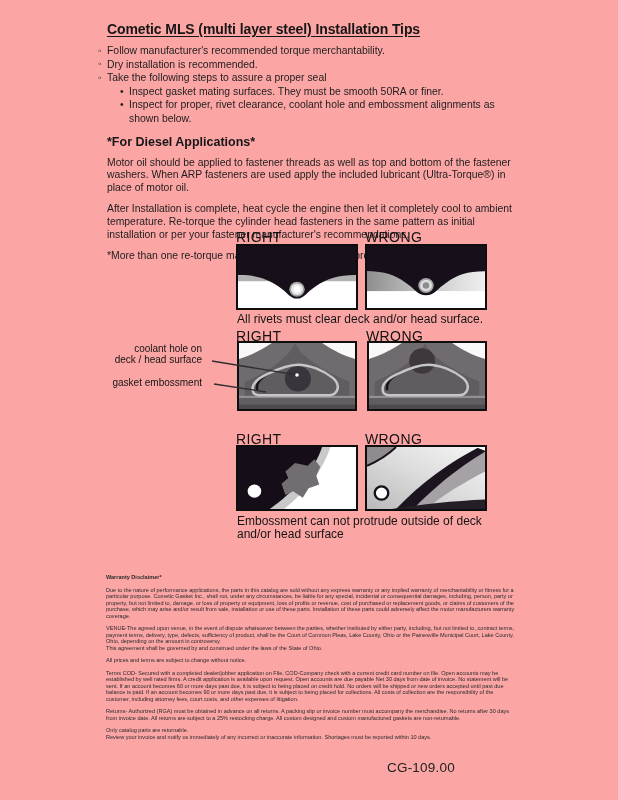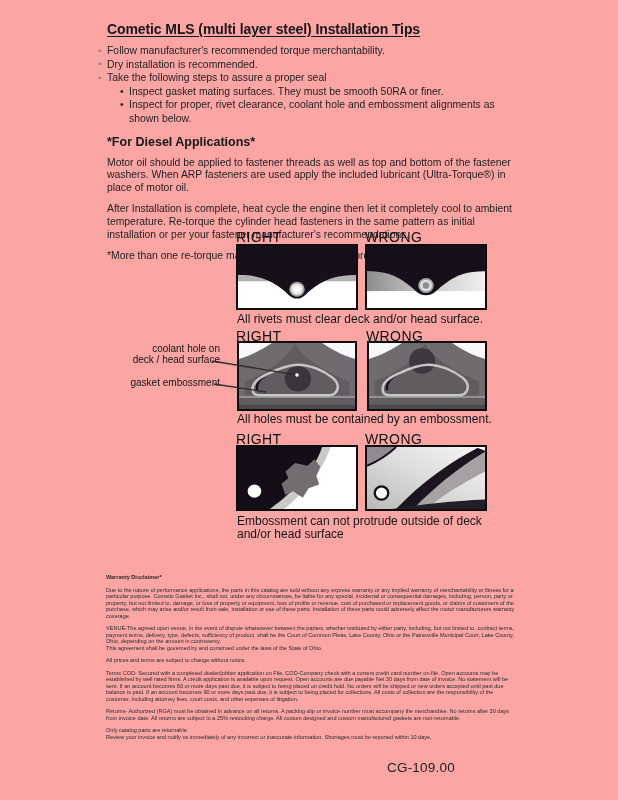--- a/index.html
+++ b/index.html
@@ -22,21 +22,21 @@
   .lab-c1 { left:236px; } .lab-c2 { left:365px; }
 
   .dg-box { position:absolute; border:2px solid #0e0e0e; line-height:0; background:#fff; }
   .b1r { left:236px; top:244px; } .b1w { left:365px; top:244px; }
   .b2r { left:237px; top:341px; } .b2w { left:367px; top:341px; }
   .b3r { left:236px; top:445px; } .b3w { left:365px; top:445px; }
 
   .dg-caption { position:absolute; left:237px; font-size:12px; line-height:13px; color:#141414; }
   .cap1 { top:313px; } .cap2 { top:413px; } .cap3 { top:515px; }
 
-  .coolant-label { position:absolute; width:112px; left:108px; text-align:right; font-size:10px; line-height:10.6px; color:#141414; }
+  .coolant-label { position:absolute; width:112px; left:90px; text-align:right; font-size:10px; line-height:10.6px; color:#141414; }
   .cl1 { top:344px; } .cl2 { top:378px; }
   .leader-svg { position:absolute; left:205px; top:350px; z-index:6; pointer-events:none; }
 
   .warranty { position:absolute; left:106px; top:574px; width:560px; font-size:7.6px; line-height:9px;
     transform:scale(0.73); transform-origin:0 0; color:#2a2a2a; }
   .warranty .wh { font-weight:bold; margin:0 0 8px 0; }
   .warranty p { margin:0 0 8px 0; }
   .warranty p.tight { margin-bottom:0; }
   .code { position:absolute; left:387px; top:760px; font-size:13.5px; letter-spacing:0.2px; color:#222222; }
 </style>
@@ -127,21 +127,20 @@
       <path d="M19,50 C17,43 23,36 34,30.5" fill="none" stroke="#17101b" stroke-width="2.4"></path>
       <circle cx="55" cy="19" r="13.5" fill="#3e383e"></circle>
       <path d="M15,53 C12,46 17,39 28,33.5 C40,27.5 52,23 61,23 C73,23 87,29 97,37 C103,42 104,49 99,53.5 C97,55.2 94,55.5 90,55.5 L25,55.5 C19,55.5 16.5,55 15,53 Z" fill="none" stroke="#c6c6c6" stroke-width="2.6"></path>
     </svg>
   </div>
   <svg class="leader-svg" width="105" height="50">
     <line x1="7" y1="11" x2="92" y2="25" stroke="#2f2f2f" stroke-width="1.3"></line>
     <circle cx="92" cy="25" r="1.8" fill="#ffffff"></circle>
     <line x1="9" y1="34" x2="61" y2="42" stroke="#2f2f2f" stroke-width="1.3"></line>
   </svg>
-  <div class="dg-caption cap2">All holes must be contained by an embossment.</div>
 
   <div class="dg-label lab-r3 lab-c1">RIGHT</div>
   <div class="dg-label lab-r3 lab-c2">WRONG</div>
 
   <div class="dg-box b3r">
     <svg width="118" height="62" viewBox="0 0 122 66" preserveAspectRatio="none">
       <rect width="122" height="66" fill="#ffffff"></rect>
       <path d="M91,-2 C83,24 62,49 36,69" fill="none" stroke="#c9c9c9" stroke-width="10"></path>
       <path d="M0,0 L87,0 C79,25 58,47 33,66 L0,66 Z" fill="#150d17"></path>
       <path d="M49,26 L59,17 L72,20 L79,13 L85,21 L81,31 L84,40 L73,44 L67,54 L57,47 L49,51 L45,39 L52,33 Z" fill="#716d71"></path>

